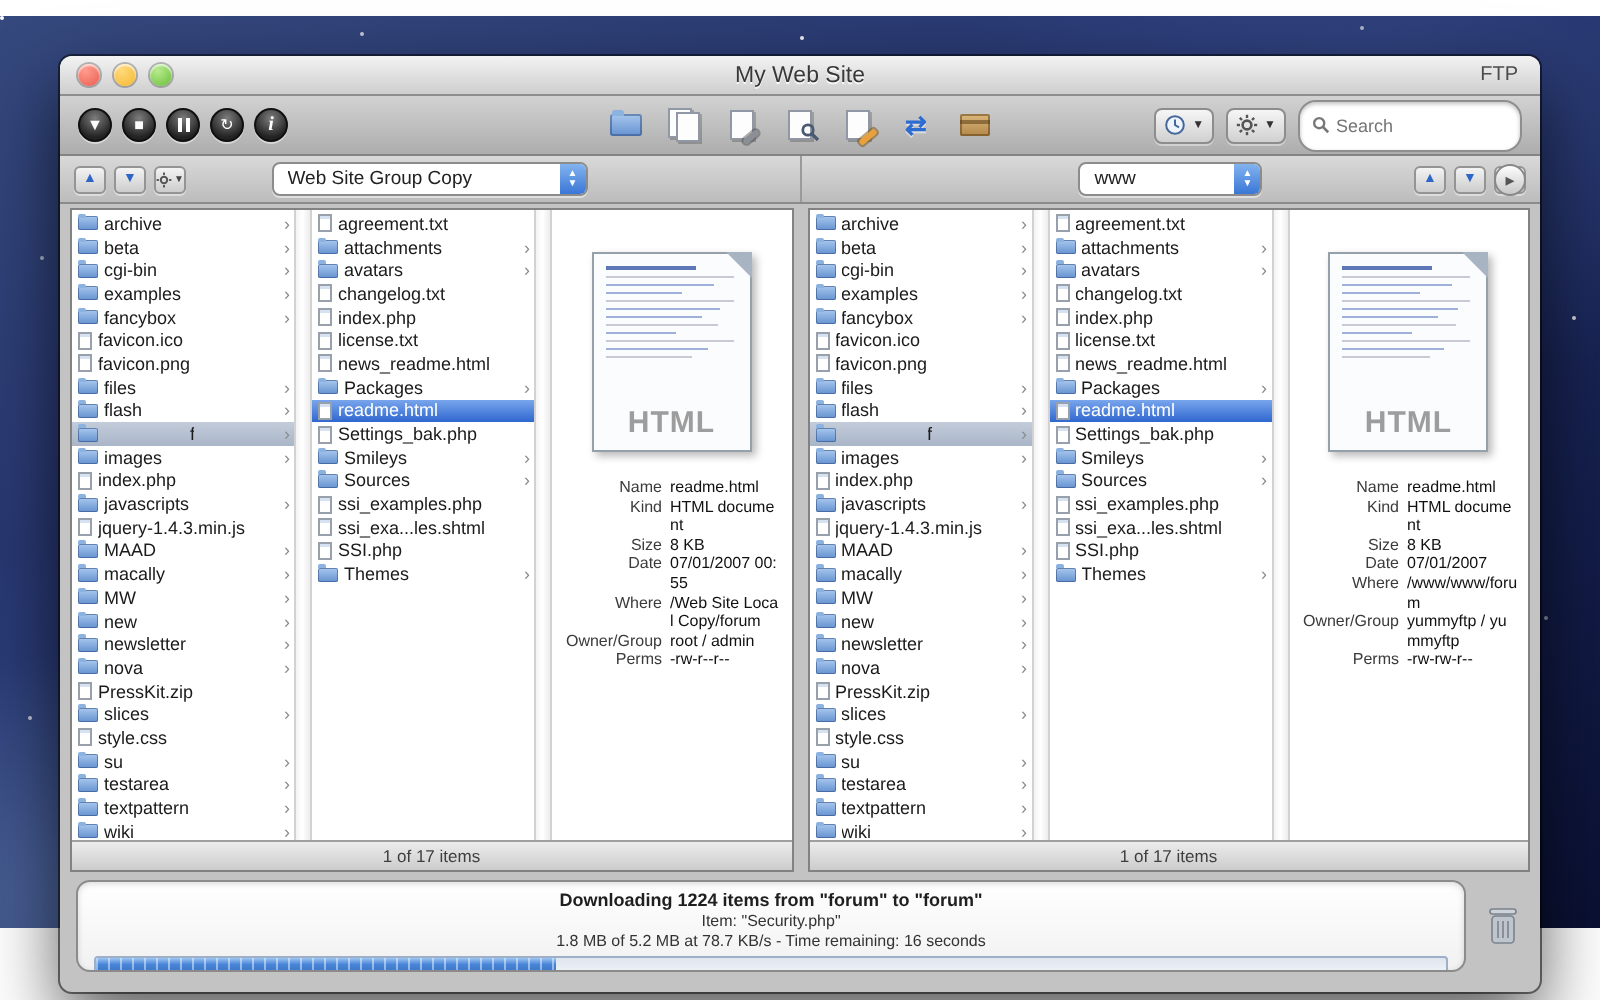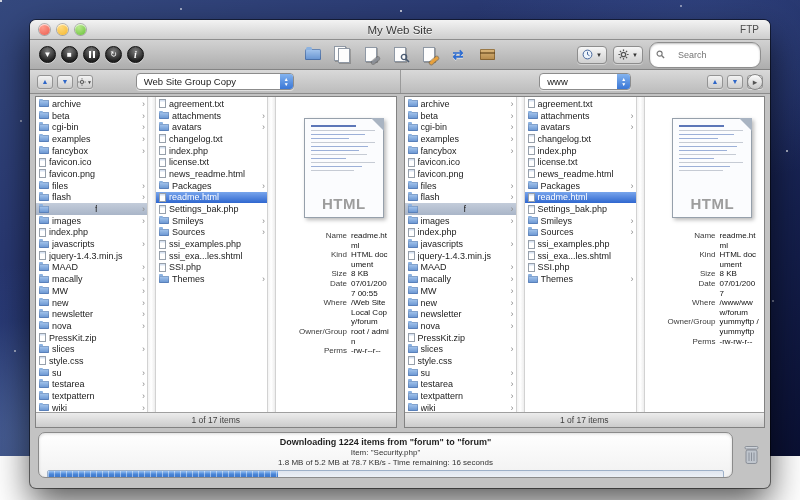--- a/index.html
+++ b/index.html
@@ -6,20 +6,21 @@
   body {
     width: 800px; height: 500px; overflow: hidden;
     font-family: "Liberation Sans", sans-serif;
   }
   .desktop {
     position: relative; width: 800px; height: 456px;
     background:
       radial-gradient(ellipse 420px 240px at 10% 98%, rgba(130,165,220,.55), rgba(60,90,160,.18) 55%, transparent 78%),
       radial-gradient(ellipse 330px 210px at 88% 8%, rgba(80,110,180,.28), transparent 70%),
       linear-gradient(155deg, #35497e 0%, #273670 35%, #15204e 70%, #0a1033 100%);
+    margin-top: 8px;
   }
   .stars { position: absolute; inset: 0; }
   .stars::before {
     content: ""; position: absolute; width: 2px; height: 2px; border-radius: 50%; background: #fff;
     box-shadow: 60px 40px #fff, 150px 90px rgba(255,255,255,.7), 230px 20px rgba(255,255,255,.8),
       320px 70px rgba(255,255,255,.5), 430px 30px #fff, 520px 60px rgba(255,255,255,.6),
       610px 25px rgba(255,255,255,.9), 700px 80px rgba(255,255,255,.6), 760px 40px #fff,
       40px 200px rgba(255,255,255,.5), 14px 350px rgba(255,255,255,.7), 10px 460px #fff,
       90px 482px rgba(255,255,255,.6), 300px 492px rgba(255,255,255,.5), 500px 487px rgba(255,255,255,.7),
       650px 493px rgba(255,255,255,.6), 778px 470px #fff, 772px 300px rgba(255,255,255,.5),
@@ -82,21 +83,21 @@
   .sync-glyph { color: #2d6cd0; font-size: 13px; font-weight: bold; text-shadow: 0 1px 0 rgba(255,255,255,.5); }
   .mini-box { width: 15px; height: 11px; background: linear-gradient(#dcb87c, #b3884a);
     box-shadow: inset 0 0 0 1px rgba(90,60,20,.5); border-radius: 1px; position: relative; }
   .mini-box::before { content: ""; position: absolute; left: 0; right: 0; top: 3px; height: 1.5px; background: rgba(90,60,20,.55); }
   .tb-right { margin-left: auto; display: flex; gap: 6px; align-items: center; }
   .drop-btn { height: 18px; padding: 0 4px; border-radius: 4px;
     background: linear-gradient(#f6f6f6, #d0d0d0); border: 1px solid #8d8d8d;
     display: flex; align-items: center; gap: 3px; box-shadow: 0 1px 0 rgba(255,255,255,.4); }
   .caret { font-size: 6px; color: #333; }
   .search { width: 112px; height: 17px; border-radius: 9px; background: #fff; border: 1px solid #8e8e8e;
-    display: flex; align-items: center; padding: 12px 6px; gap: 13px; box-shadow: inset 0 1px 2px rgba(0,0,0,.25); }
+    display: flex; align-items: center; padding: 12px 6px; gap: 3px; box-shadow: inset 0 1px 2px rgba(0,0,0,.25); }
   .search input { border: 0; outline: 0; flex: 1; min-width: 0; font-size: 9px; font-family: inherit; background: transparent; color: #333; }
 
   
   .paneheaders { height: 24px; background: linear-gradient(#d9d9d9, #bcbcbc);
     border-bottom: 1px solid #8b8b8b; display: flex; position: relative; }
   .phalf { flex: 1; display: flex; align-items: center; padding: 0 7px; gap: 4px; position: relative; }
   .phalf + .phalf { border-left: 1px solid #9a9a9a; justify-content: flex-end; }
   .minibtn { min-width: 16px; height: 14px; border-radius: 3px; background: linear-gradient(#f3f3f3, #cdcdcd);
     border: 1px solid #949494; display: flex; align-items: center; justify-content: center; gap: 1px;
     font-size: 7px; color: #2e66c8; box-shadow: 0 1px 0 rgba(255,255,255,.45); }
@@ -118,21 +119,21 @@
   
   .content { position: absolute; top: 74px; bottom: 60px; left: 0; right: 0;
     display: flex; gap: 7px; padding: 2px 5px 0; }
   .pane { flex: 1; display: flex; flex-direction: column; background: #fff;
     border: 1px solid #828282; overflow: hidden; }
   .cols { flex: 1; display: flex; overflow: hidden; }
   .col { overflow: hidden; padding-top: 1px; }
   .col1, .col2 { width: 112px; border-right: 1px solid #d2d2d2; }
   .sbtrack { width: 8px; border-right: 1px solid #d2d2d2;
     background: linear-gradient(90deg, #f3f3f3, #ffffff 45%, #ededed); }
-  .col3 { flex: 1; padding-left: 16px; }
+  .col3 { flex: 1; }
   .row { display: flex; align-items: center; height: 11.7px; font-size: 9px; color: #1b1b1b; padding: 0 2px 0 3px; }
   .ficon { flex: none; margin-right: 3px; position: relative; }
   .kind-folder > .ficon { width: 10px; height: 7px; border-radius: 1px;
     background: linear-gradient(#a8c8ee, #6592d0); box-shadow: inset 0 0 0 0.5px rgba(45,75,125,.55); }
   .kind-folder > .ficon::before { content: ""; position: absolute; top: -1.5px; left: 0; width: 4px; height: 2px;
     background: #8cb2e0; border-radius: 1px 1px 0 0; }
   .kind-file > .ficon { width: 7px; height: 9px; background: #fff; border: 1px solid #97a0ab;
     box-shadow: inset 0 1.5px 0 #d6e1f1; }
   .fname { flex: 1; white-space: nowrap; overflow: hidden; text-overflow: ellipsis; }
   .chev { display: none; color: #8a8a8a; font-size: 9px; margin-left: 2px; }

